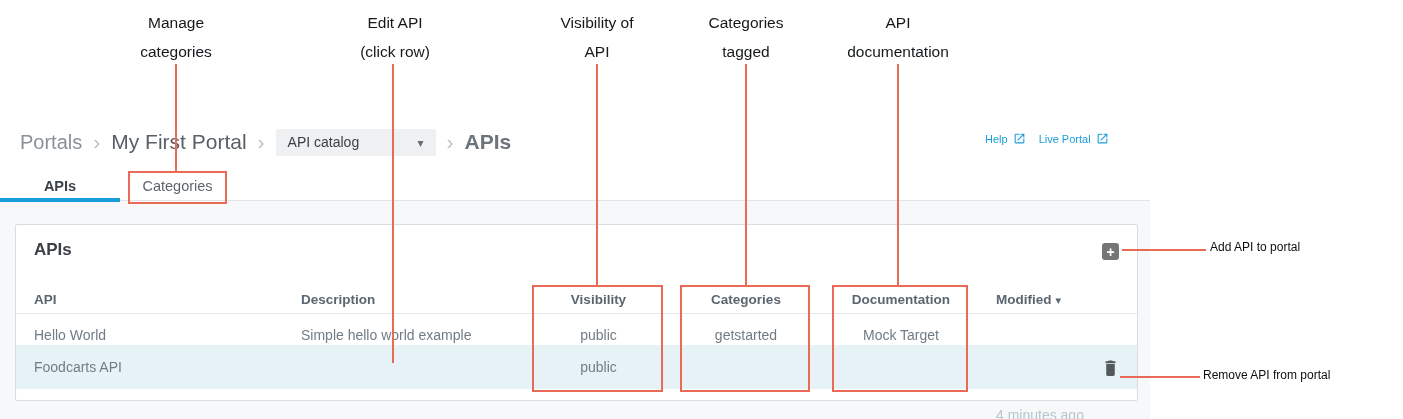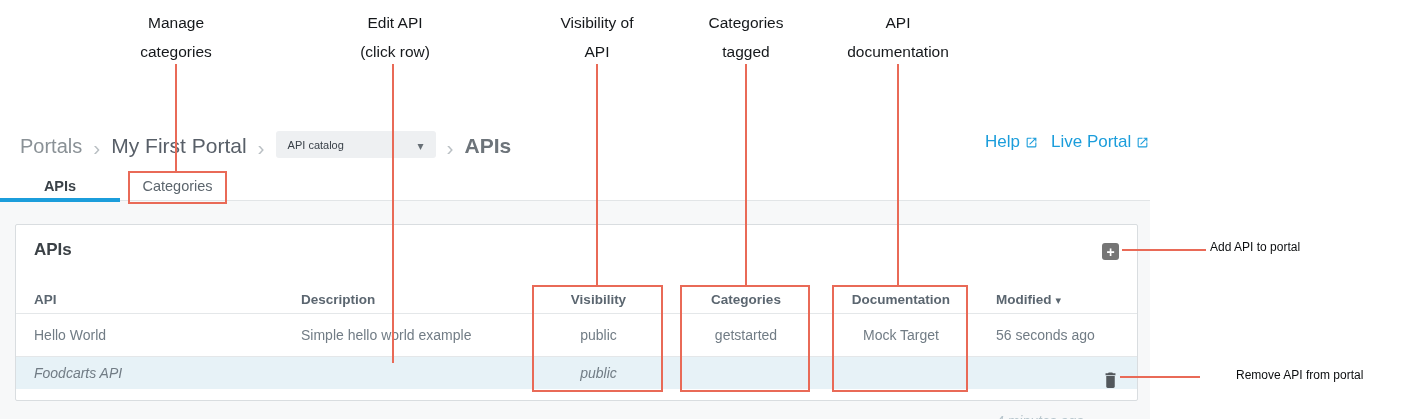--- a/index.html
+++ b/index.html
@@ -11,35 +11,35 @@
   }
   
   .top-label{ position:absolute; top:8px; transform:translateX(-50%);
     text-align:center; font-size:15.5px; line-height:29px; color:#15181b; z-index:20; white-space:nowrap;}
   .side-label{ position:absolute; font-size:12px; color:#0c0e10; z-index:20; white-space:nowrap;}
   .vline{ position:absolute; width:2px; background:#e96a57; z-index:15;}
   .hline{ position:absolute; height:2px; background:#e96a57; z-index:15;}
   .rbox{ position:absolute; border:2px solid #e96a57; z-index:15; background:transparent;}
   
   .breadcrumb{ position:absolute; left:20px; top:126px; height:32px;
-    display:flex; align-items:flex-end; gap:11px; z-index:2;}
+    display:flex; align-items:center; gap:11px; z-index:2;}
   .crumb-portals{ font-size:20px; color:#8a9196; cursor:pointer;}
   .crumb-sep{ color:#b9bfc3; font-size:21px; line-height:20px;}
   .crumb-sep::before{ content:"\203A"; }
   .crumb-portal-name{ font-size:21px; color:#585f68; cursor:pointer;}
   .crumb-dropdown{ width:160px; height:27px; background:#eef0f2; border-radius:3px;
     display:flex; align-items:center; justify-content:space-between; padding:0 12px; cursor:pointer;}
-  .crumb-dropdown .dd-label{ font-size:11px; color:#3a4149;}
+  .crumb-dropdown .dd-label{ font-size:14px; color:#3a4149;}
   .dd-caret::before{ content:"\25BE"; font-size:12px; color:#676f76;}
   .crumb-current{ font-size:21px; font-weight:bold; color:#6d747a;}
   
   .top-links{ position:absolute; left:985px; top:132px; display:flex; gap:13px;
     align-items:center; z-index:2;}
   .ext-link{ display:flex; align-items:center; gap:5px; color:#1b9ddb;
-    font-size:17px; cursor:pointer;}
+    font-size:11px; cursor:pointer;}
   .ext-icon svg{ display:block; }
   
   .tab{ position:absolute; top:172px; height:28px; display:flex; align-items:center;
     justify-content:center; font-size:14.5px; cursor:pointer; z-index:2;}
   .tab-apis{ left:0; width:120px; color:#3b4248; font-weight:bold;}
   .tab-categories{ left:128px; width:99px; color:#5c656d;}
   .tabbar-line{ position:absolute; left:0; top:200px; width:1150px; height:1px;
     background:#e2e5e7; z-index:1;}
   .tab-underline{ position:absolute; left:0; top:198px; width:120px; height:4px;
     background:#1b9ddb; z-index:2;}
@@ -53,21 +53,21 @@
   .add-btn{ position:absolute; left:1086px; top:18px; width:17px; height:17px;
     background:#757575; border-radius:3px; color:#ffffff; cursor:pointer;
     display:flex; align-items:center; justify-content:center;}
   .add-btn .plus::before{ content:"+"; font-size:14px; font-weight:bold; line-height:15px;}
   .thead{ position:absolute; left:0; top:61px; width:100%; height:28px;
     border-bottom:1px solid #e4e7e9;}
   .th{ position:absolute; top:0; height:27px; display:flex; align-items:center;
     font-size:13.5px; font-weight:bold; color:#5b6670;}
   .trow{ position:absolute; left:0; width:100%;}
   .row1{ top:89px; height:43px; border-bottom:1px solid #e4e7e9; cursor:pointer;}
-  .row2{ top:132px; height:32px; background:#e7f2f7; cursor:pointer;font-style:italic;}
+  .row2{ top:120px; height:44px; background:#e7f2f7; cursor:pointer;}
   .td{ position:absolute; top:0; height:100%; display:flex; align-items:center;
     font-size:14px; color:#717c85;}
   .c-api{ left:18px; width:200px;}
   .c-desc{ left:285px; width:220px;}
   .c-vis{ left:517px; width:131px; justify-content:center;}
   .c-cat{ left:665px; width:130px; justify-content:center;}
   .c-doc{ left:817px; width:136px; justify-content:center;}
   .c-mod{ left:980px; width:122px;}
   .faded{ color:#b7c5cc;margin-top:48px;}
   .sort-caret{ margin-left:4px;}
@@ -135,21 +135,20 @@
       <span class="sort-caret"></span>
     </div>
   </div>
 
   <div class="trow row1">
     <div class="td c-desc">Simple hello world example</div>
     <div class="td c-api">Hello World</div>
     <div class="td c-vis">public</div>
     <div class="td c-doc">Mock Target</div>
     <div class="td c-cat">getstarted</div>
-    <div class="td c-mod">56 seconds ago</div>
   </div>
 
   <div class="trow row2">
     <div class="td c-api">Foodcarts API</div>
     <div class="td c-vis">public</div>
     <div class="td c-mod faded">4 minutes ago</div>
     <div class="trash-btn">
       <span>
         <svg width="17" height="19" viewBox="0 0 24 26" fill="#53585c">
             <path d="M6 23c0 1.1.9 2 2 2h8c1.1 0 2-.9 2-2V8H6v15zM19 4h-3.5l-1-1h-5l-1 1H5v3h14V4z"></path>
@@ -187,13 +186,13 @@
 <div class="vline" style="left:897px; top:64px; height:221px"></div>
 
 <div class="rbox" style="left:128px; top:171px; width:99px;  height:33px"></div>
 <div class="rbox" style="left:532px; top:285px; width:131px; height:107px"></div>
 <div class="rbox" style="left:680px; top:285px; width:130px; height:107px"></div>
 <div class="rbox" style="left:832px; top:285px; width:136px; height:107px"></div>
 
 <div class="hline" style="left:1122px; top:249px; width:84px"></div>
 <div class="side-label" style="left:1210px; top:240px">Add API to portal</div>
 <div class="hline" style="left:1120px; top:376px; width:80px"></div>
-<div class="side-label" style="left:1236px; top:368px">Remove API from portal</div>
+<div class="side-label" style="left:1203px; top:368px">Remove API from portal</div>
 
 </body></html>

